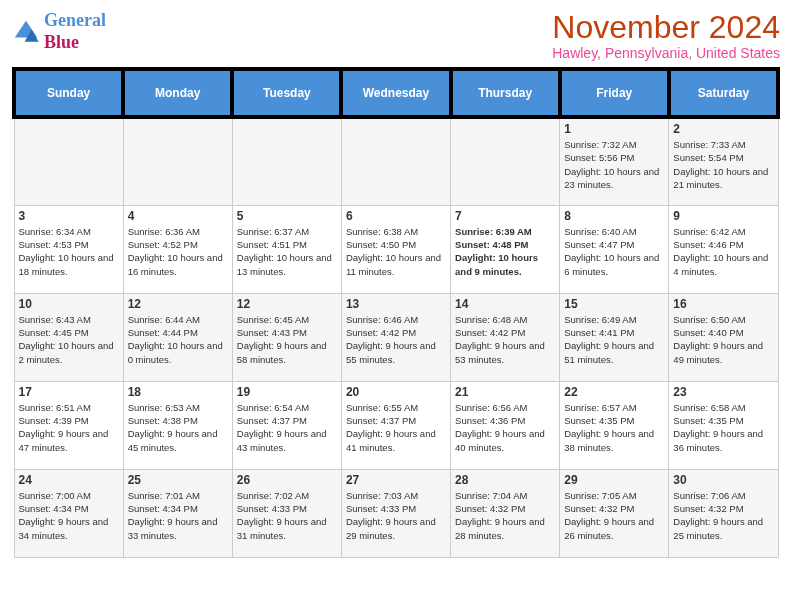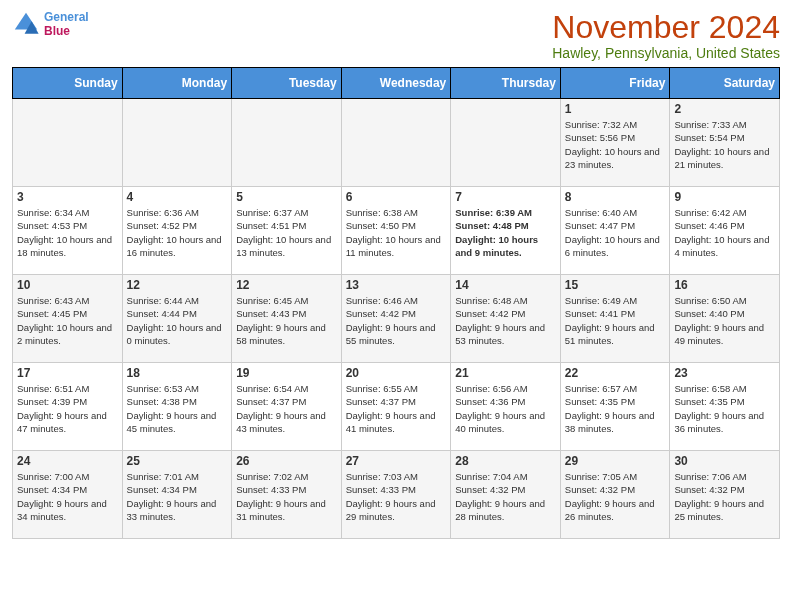--- a/index.html
+++ b/index.html
@@ -19,58 +19,59 @@
       align-items: flex-start;
       justify-content: space-between;
       margin-bottom: 6px;
     }
     .logo {
       display: flex;
       align-items: center;
       gap: 4px;
     }
     .logo-text {
-      font-size: 12px;
+      font-size: 18px;
       font-weight: bold;
       color: #333;
       line-height: 1.2;
+      font-family: Liberation Serif, serif;
     }
     .logo-text span {
       color: #4a90d9;
     }
     .logo-icon {
       width: 28px;
       height: 28px;
     }
     .title-block {
       text-align: right;
     }
     .month-title {
       font-size: 32px;
       font-weight: 300;
       color: #c2410c;
       line-height: 1.1;
     }
     .location {
       font-size: 14px;
-      color: #4d7c0f;
+      color: #ec4899;
     }
     .calendar {
       width: 100%;
       border-collapse: collapse;
       table-layout: fixed;
     }
     .calendar th {
       background: #4a90d9;
       color: #fff;
       font-size: 12px;
       font-weight: bold;
-      padding: 8px 4px;
-      text-align: right;
-      border: 1px solid #000000;
+      padding: 15px 4px;
+      text-align: center;
+      border: 4px solid #000000;
     }
     .calendar td {
       vertical-align: top;
       border: 1px solid #ccc;
       padding: 3px 4px;
       font-size: 10px;
       color: #333;
       height: 88px;
       background: #fff;
     }

